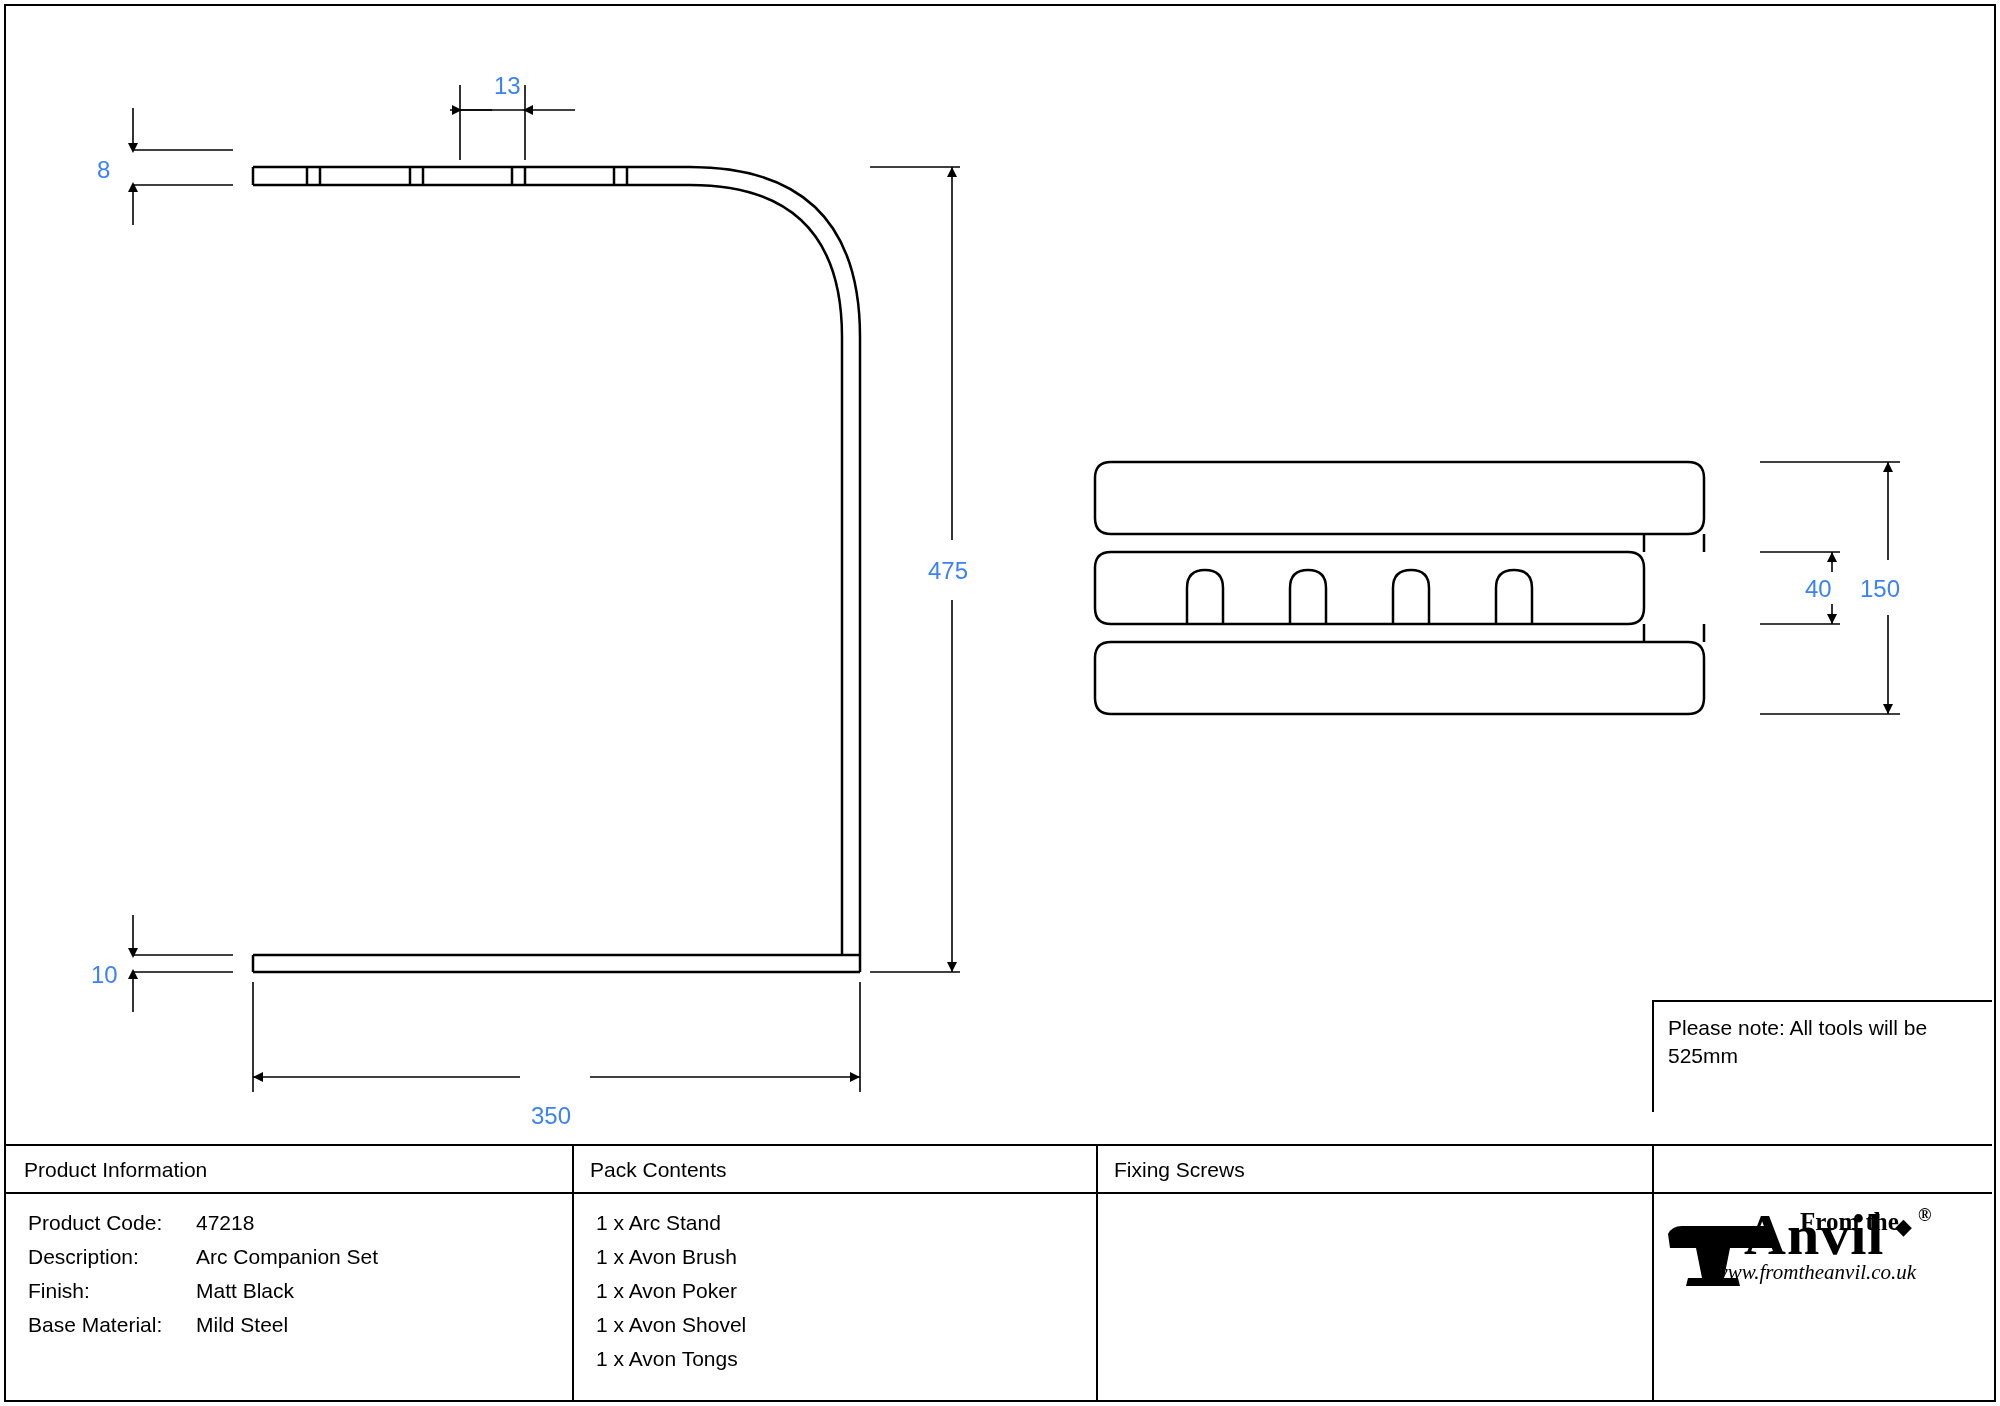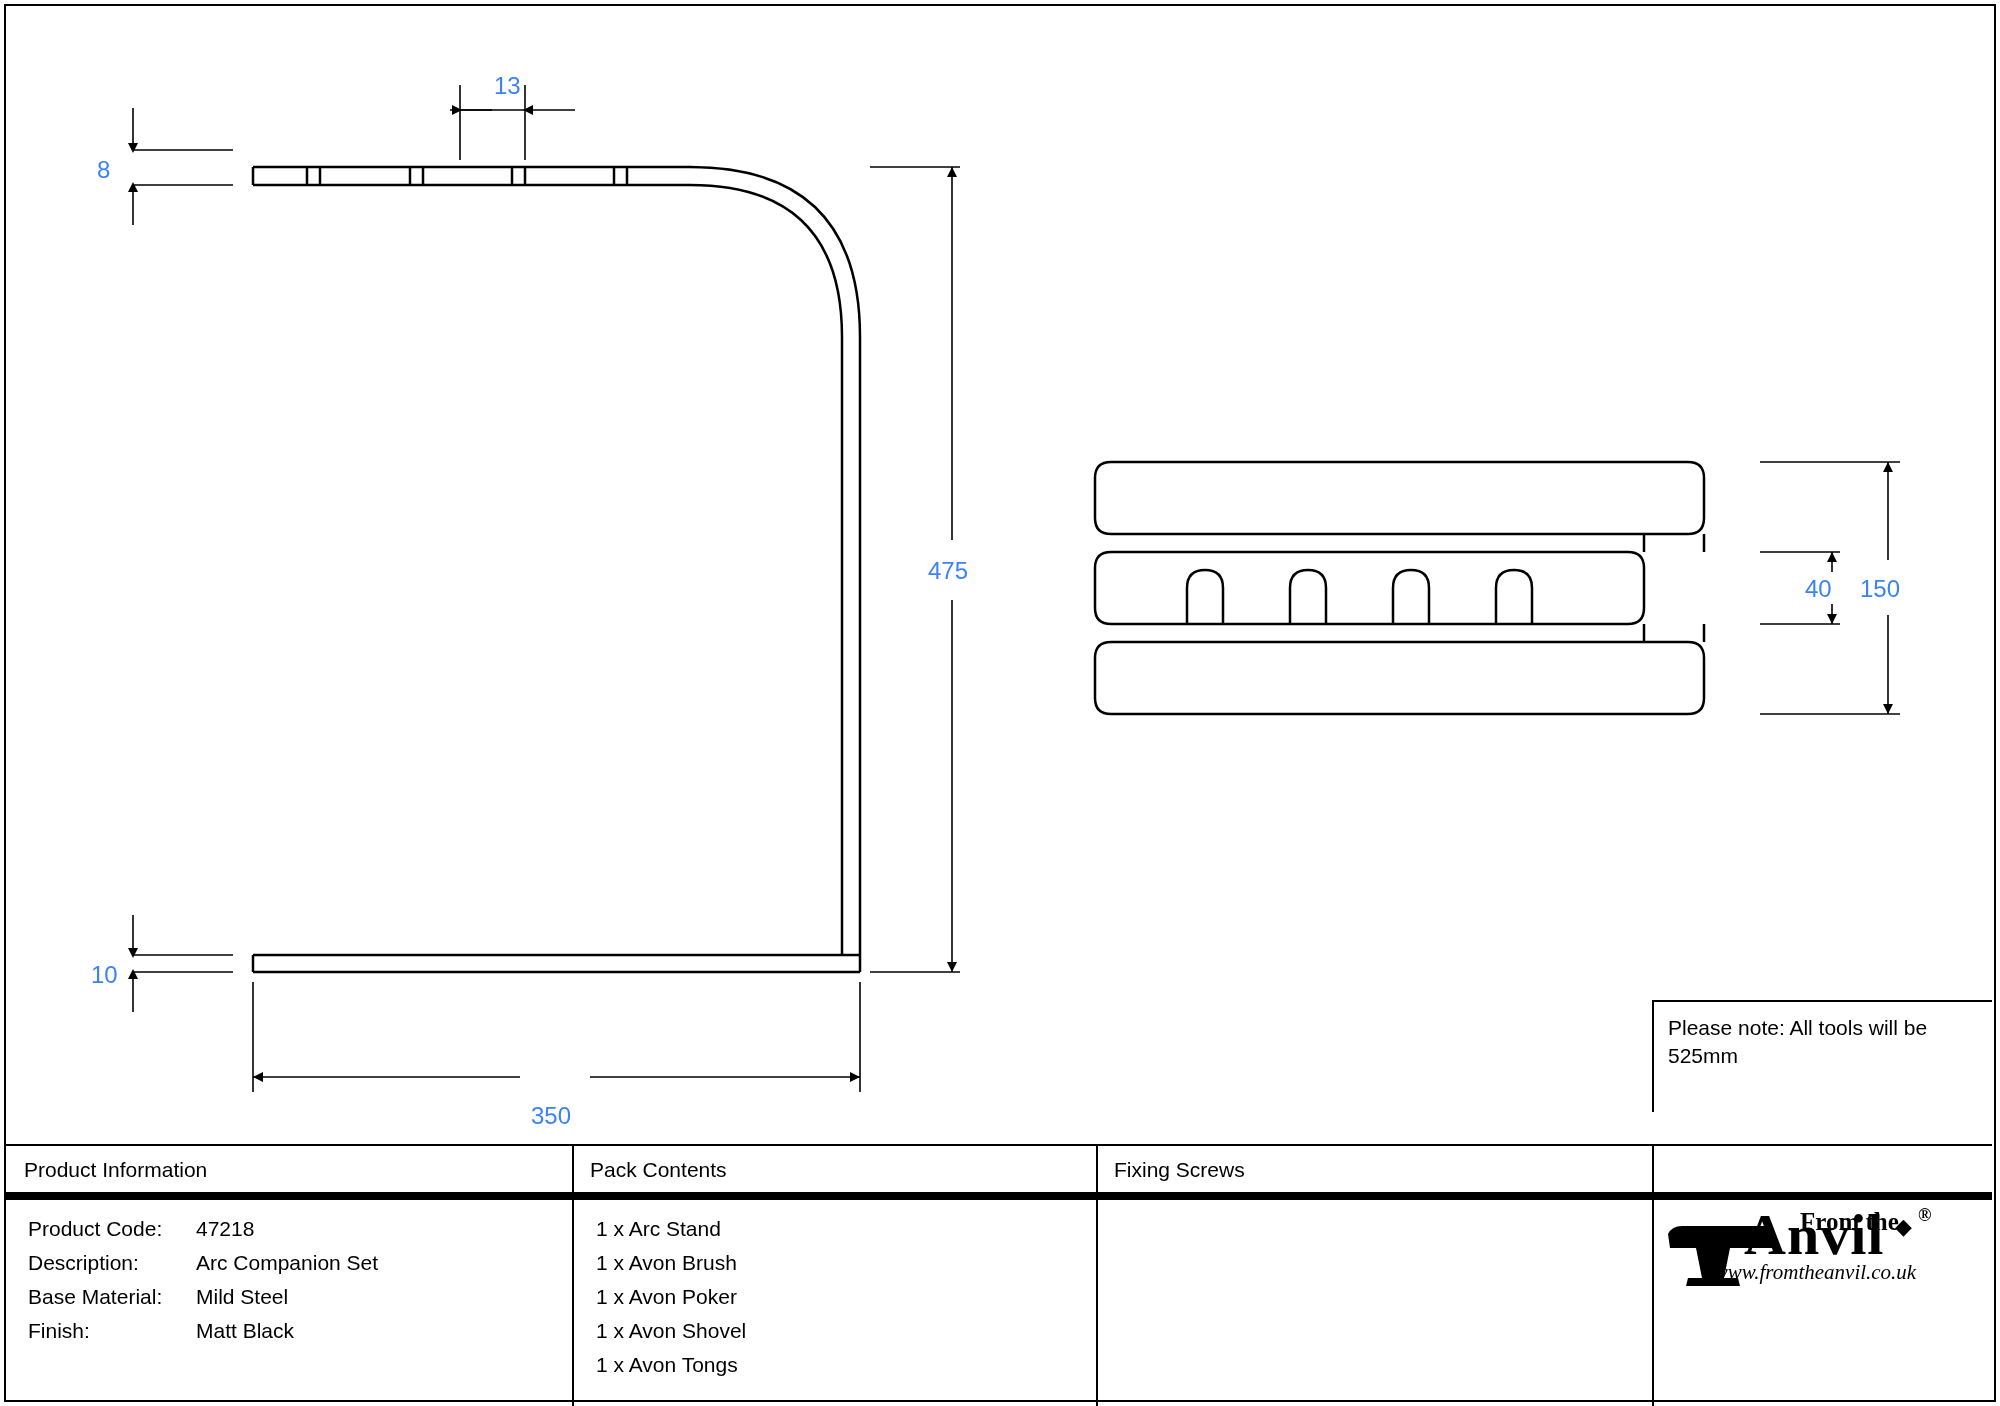--- a/index.html
+++ b/index.html
@@ -74,21 +74,21 @@
     height: 48px;
     border-top: 2px solid #000;
     box-sizing: border-box;
   }
   .table-body {
     position: absolute;
     left: 6px;
     top: 1192px;
     width: 1986px;
     height: 208px;
-    border-top: 8px solid #000000;
+    border-top: 2px solid #000000;
     box-sizing: border-box;
   }
   .vline {
     position: absolute;
     width: 0;
     border-left: 2px solid #000;
   }
   .cell-title {
     position: absolute;
     font-size: 21px;
@@ -290,24 +290,24 @@
     <div class="vline" style="left:1646px; top:0; height:208px;"></div>
 
     <div class="spec-list">
       <span class="spec-row">
         <span class="spec-label">Product Code:</span><span>47218</span>
       </span>
       <span class="spec-row">
         <span class="spec-label">Description:</span><span>Arc Companion Set</span>
       </span>
       <span class="spec-row">
-        <span class="spec-label">Base Material:</span><span>Mild Steel</span>
+        <span class="spec-label">Finish:</span><span>Matt Black</span>
       </span>
       <span class="spec-row">
-        <span class="spec-label">Finish:</span><span>Matt Black</span>
+        <span class="spec-label">Base Material:</span><span>Mild Steel</span>
       </span>
     </div>
 
     <div class="pack-list">
       <span>1 x Arc Stand</span>
       <span>1 x Avon Brush</span>
       <span>1 x Avon Poker</span>
       <span>1 x Avon Shovel</span>
       <span>1 x Avon Tongs</span>
     </div>

